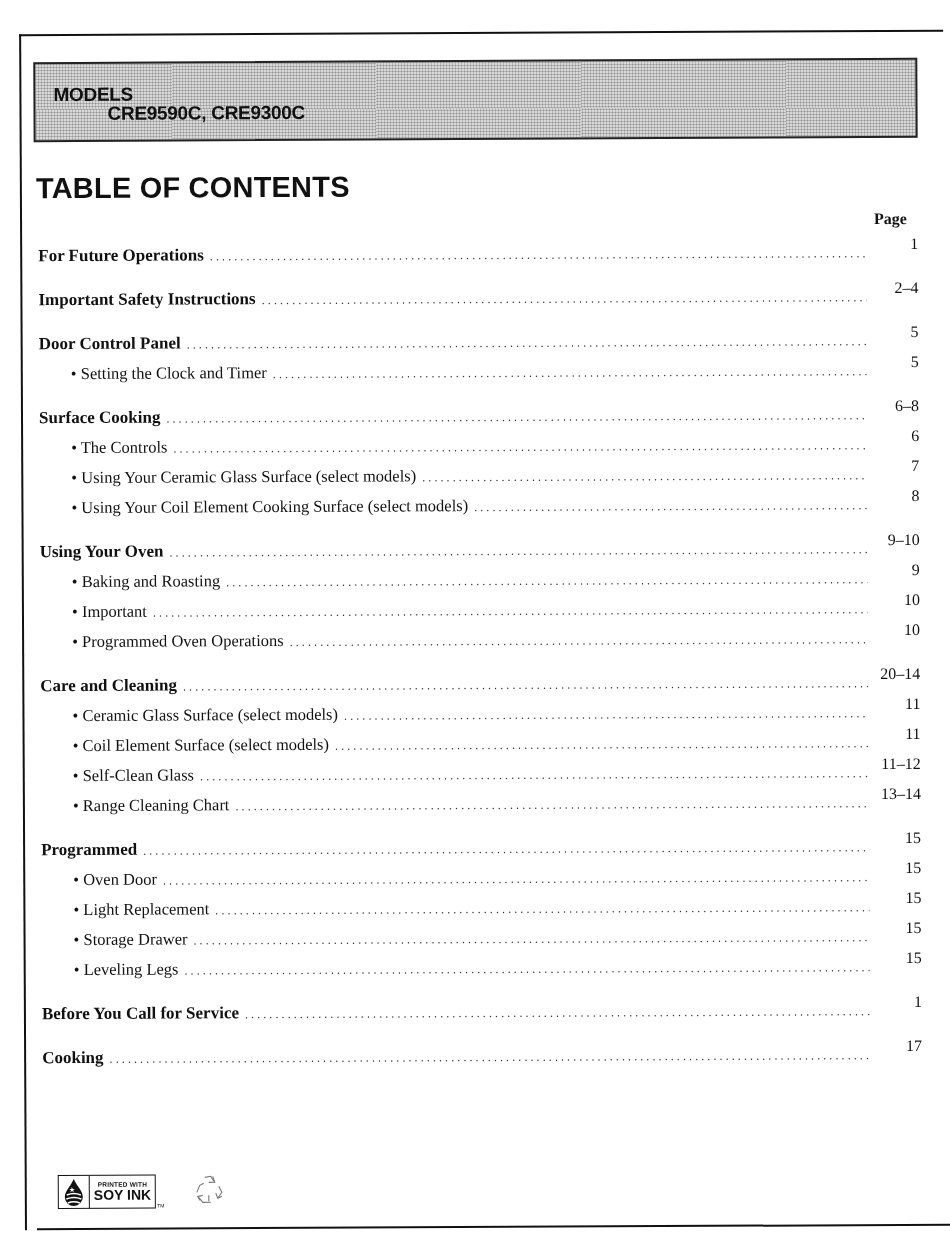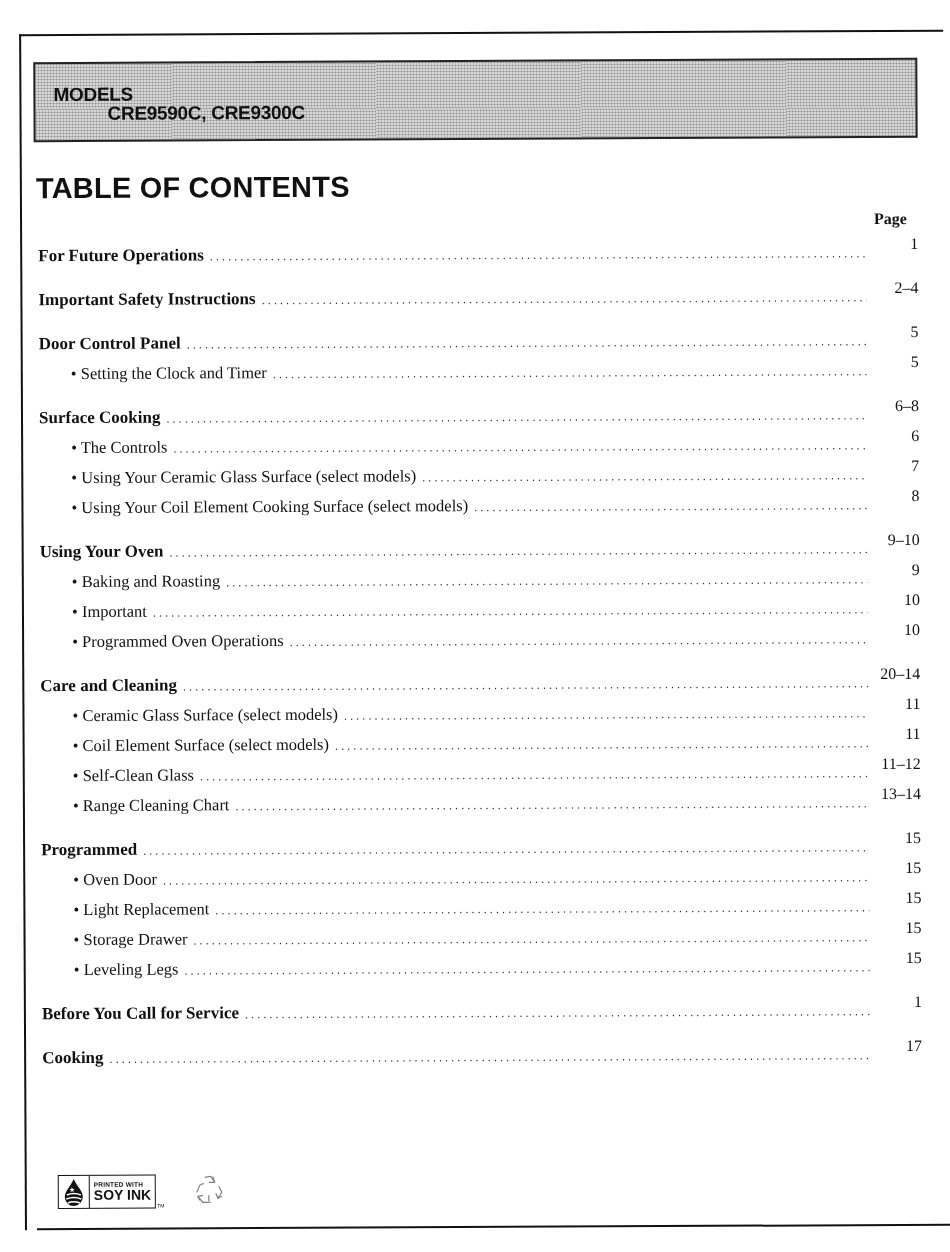--- a/index.html
+++ b/index.html
@@ -165,21 +165,21 @@
         <span class="pg">1</span>
     </div>
     <div class="row section gap">
       <span class="label">Cooking</span>
         <span class="dots"></span>
         <span class="pg">17</span>
     </div>
   </div>
 
   <div class="footer">
-    <div style="display:flex;align-items:flex-end;">
+    <div style="display:flex;align-items:flex-end;text-align:center;">
       <div class="soy">
         <div class="drop">
           <svg width="22" height="28" viewBox="0 0 22 28">
             <path d="M11 1 C 8 8, 2 13, 2 19 a9 9 0 0 0 18 0 C20 13, 14 8, 11 1 Z" fill="#111"></path>
             <path d="M4 17 q7 -3 14 0" stroke="#fff" stroke-width="1.6" fill="none"></path>
             <path d="M3.5 21 q7.5 -3 15 0" stroke="#fff" stroke-width="1.6" fill="none"></path>
             <path d="M5 25 q6 -2.5 12 0" stroke="#fff" stroke-width="1.6" fill="none"></path>
             <path d="M9 9 l1 2 2 0 -1.6 1.2 .6 2 -1.7-1.2 -1.7 1.2 .6-2 -1.6-1.2 2 0z" fill="#fff"></path>
           </svg>
         </div>

